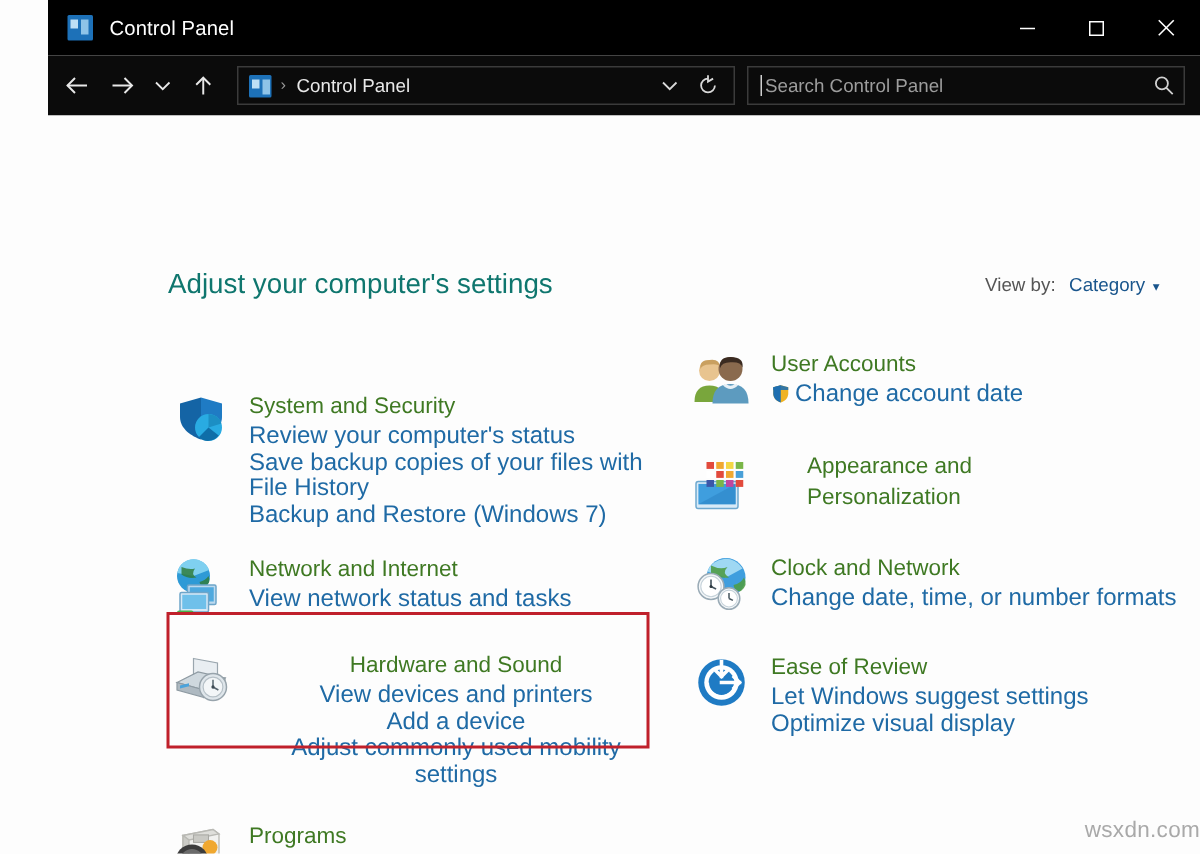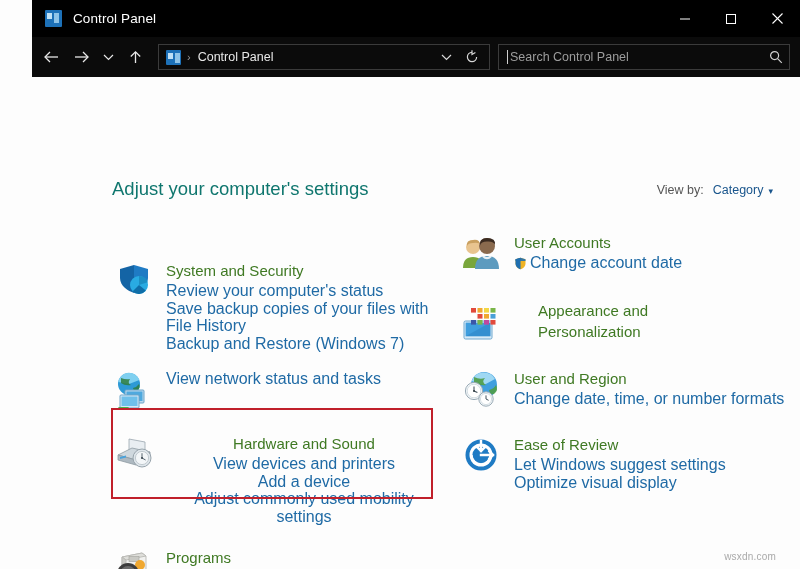--- a/index.html
+++ b/index.html
@@ -281,24 +281,24 @@
     top: 331px;
     width: 322px;
     height: 91px;
     border: 2px solid #c0202b;
     pointer-events: none;
     z-index: 5;
   }
 
   .watermark {
     position: absolute;
-    right: 24px;
+    right: 0;
     bottom: 7px;
     color: #a9a9a9;
-    font-size: 10px;
+    font-size: 15px;
     letter-spacing: 0.2px;
   }
 </style>
 </head>
 <body>
 
 <div id="app">
 
   <div class="titlebar">
     <div class="titlebar-icon">
@@ -424,20 +424,21 @@
             <path d="M9 9 q5 2 9 1 q-3 4 1 6 q-6 1 -10 -2 Z" fill="#2f7d3e" opacity="0.85"></path>
             <path d="M21 19 q4 -1 6 -4 q2 4 -2 7 q-3 1 -4 -3 Z" fill="#2f7d3e" opacity="0.85"></path>
             <rect x="13" y="21" width="19" height="13" rx="1" fill="#bcd9ee" stroke="#6da5c9" stroke-width="1"></rect>
             <rect x="14.5" y="22.5" width="16" height="9.5" fill="#4fa9de"></rect>
             <rect x="8" y="26" width="19" height="13" rx="1" fill="#d7e9f6" stroke="#6da5c9" stroke-width="1"></rect>
             <rect x="9.5" y="27.5" width="16" height="9.5" fill="#6fc0ea"></rect>
             <rect x="6" y="38" width="11" height="3" rx="1.4" fill="#49b24a"></rect>
           </svg>
         </div>
         <div class="cat-body">
+          <div class="cat-title">Network and Internet</div>
           <span class="cat-link">View network status and tasks</span>
         </div>
       </div>
 
       <div class="category" style="margin-bottom:22px;text-align:center;">
         <div class="cat-icon">
           <svg width="44" height="44" viewBox="0 0 44 44">
             <path d="M17 6 L33 9 L33 21 L17 18 Z" fill="#e9eef2" stroke="#9aa6ae" stroke-width="0.8"></path>
             <path d="M6 22 L20 15 L38 19 L24 27 Z" fill="#cfd8de" stroke="#8e9aa2" stroke-width="0.8"></path>
             <path d="M6 22 L6 27 L24 32 L24 27 Z" fill="#aeb9c1" stroke="#8e9aa2" stroke-width="0.8"></path>
@@ -548,21 +549,21 @@
             <line x1="14" y1="23" x2="14" y2="18.4" stroke="#45545e" stroke-width="1.1"></line>
             <line x1="14" y1="23" x2="17.4" y2="24.6" stroke="#45545e" stroke-width="1.1"></line>
             <circle cx="14" cy="23" r="1" fill="#2c383f"></circle>
             <circle cx="26" cy="31" r="7.2" fill="#f4f7f9" stroke="#9aabb6" stroke-width="1"></circle>
             <circle cx="26" cy="31" r="5.6" fill="#ffffff" stroke="#c4d1d9" stroke-width="0.7"></circle>
             <line x1="26" y1="31" x2="26" y2="27.4" stroke="#45545e" stroke-width="1"></line>
             <line x1="26" y1="31" x2="28.6" y2="32.3" stroke="#45545e" stroke-width="1"></line>
           </svg>
         </div>
         <div class="cat-body">
-          <div class="cat-title">User and Region</div>
+          <div class="cat-title">Clock and Network</div>
           <span class="cat-link">Change date, time, or number formats</span>
         </div>
       </div>
 
       <div class="category">
         <div class="cat-icon">
           <svg width="44" height="44" viewBox="0 0 44 44">
             <circle cx="21" cy="21" r="15.5" fill="#1f7bc4"></circle>
             <circle cx="21" cy="21" r="11.5" fill="#ffffff"></circle>
             <circle cx="21" cy="21" r="8.6" fill="#1f7bc4"></circle>

